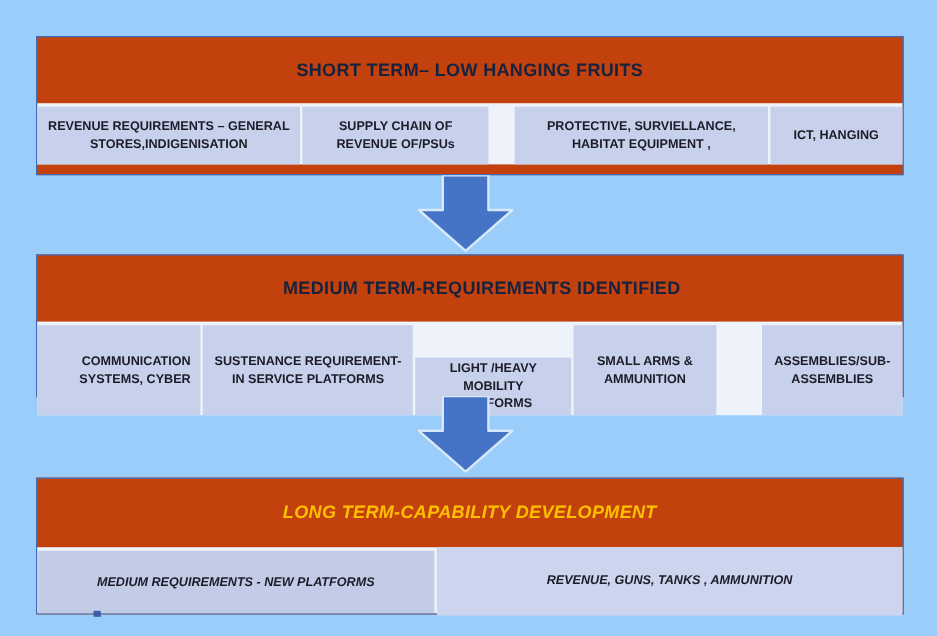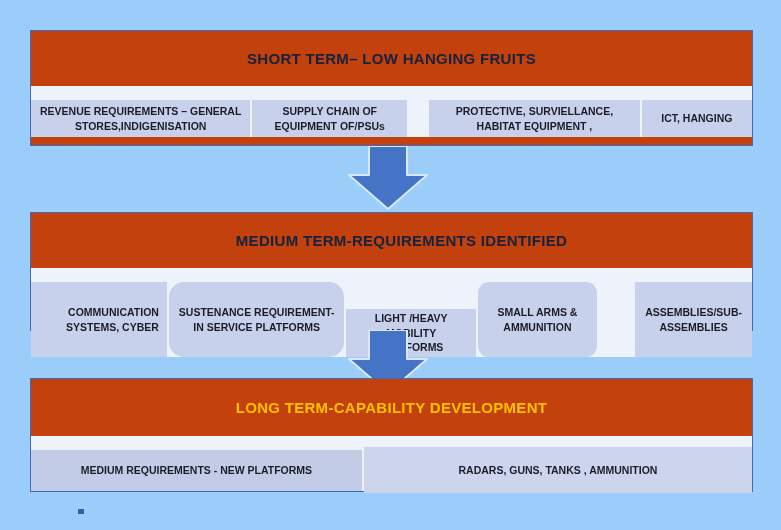--- a/index.html
+++ b/index.html
@@ -26,30 +26,30 @@
     justify-content:center;
     text-align:center;
     font-weight:bold;
     font-size:15px;
     letter-spacing:.3px;
     color:#16223e;
     flex:0 0 auto;
   }
   #band-short  {top:30px;  height:116px;}
   #band-medium {top:212px; height:119px;}
-  #band-long   {top:378px; height:114px;}
+  #band-long   {top:398px; height:114px;font-style:italic;}
   #band-short  .band-title{height:55px;}
   #band-medium .band-title{height:55px;padding-left:20px;}
   #band-long   .band-title{height:57px;}
   #band-long   .band-title{color:#ffc000;}
   .cells{
     display:flex;
     gap:2px;
     background:#eef2fb;
-    padding-top:14px;
+    padding-top:3px;
     flex:1 1 auto;
   }
   #band-short .cells, #band-medium .cells{margin-bottom:8px;}
   .cell{
     background:#c8d1eb;
     display:flex;
     align-items:center;
     justify-content:center;
     text-align:center;
     font-weight:bold;
@@ -59,23 +59,23 @@
     padding:2px 8px;
     box-sizing:border-box;
     flex:1 1 0;
   }
   
   #band-short  .cell:nth-child(1){flex-grow:233;}
   #band-short  .cell:nth-child(2){flex-grow:159;}
   #band-short  .cell:nth-child(3){flex-grow:223;margin-left:20px;}
   #band-short  .cell:nth-child(4){flex-grow:108;}
   #band-medium .cell:nth-child(1){flex-grow:145;text-align:right;}
-  #band-medium .cell:nth-child(2){flex-grow:193;border-radius:15px;}
+  #band-medium .cell:nth-child(2){flex-grow:193;}
   #band-medium .cell:nth-child(3){flex-grow:137;margin-top:27px;}
-  #band-medium .cell:nth-child(4){flex-grow:125;border-radius:11px;}
+  #band-medium .cell:nth-child(4){flex-grow:125;}
   #band-medium .cell:nth-child(5){flex-grow:122;margin-left:36px;}
   #band-long   .cell:nth-child(1){flex-grow:242;background:#c3cce7;}
   #band-long   .cell:nth-child(2){flex-grow:286;background:#ccd4ee;
                 position:relative;top:-3px;height:calc(100% + 5px);z-index:2;}
   #band-long   .cell:nth-child(3){flex-grow:192;background:#c6cfe9;}
   #band-long   .cells{overflow:visible;}
   .arrow{
     position:absolute;
     left:348px;
     width:80px;height:64px;
@@ -91,21 +91,21 @@
 </style>
 </head>
 <body>
 
 <div id="slide">
 
   <div class="band" id="band-short">
     <div class="band-title">SHORT TERM– LOW HANGING FRUITS</div>
     <div class="cells">
       <div class="cell">REVENUE REQUIREMENTS – GENERAL STORES,INDIGENISATION</div>
-      <div class="cell">SUPPLY CHAIN OF EQUIPMENT OF/PSUs</div>
+      <div class="cell">SUPPLY CHAIN OF REVENUE OF/PSUs</div>
       <div class="cell">PROTECTIVE, SURVIELLANCE, HABITAT EQUIPMENT ,</div>
       <div class="cell">ICT, HANGING</div>
     </div>
   </div>
 
   <svg class="arrow" id="arrow-1" viewBox="0 0 80 64">
     <polygon points="21,0 59,0 59,29 79,29 40,63 1,29 21,29" fill="#4573c5" stroke="#d8e8fb" stroke-width="2" stroke-linejoin="round"></polygon>
   </svg>
 
   <div class="band" id="band-medium">
@@ -120,18 +120,18 @@
   </div>
 
   <svg class="arrow" id="arrow-2" viewBox="0 0 80 64">
     <polygon points="21,0 59,0 59,29 79,29 40,63 1,29 21,29" fill="#4573c5" stroke="#d8e8fb" stroke-width="2" stroke-linejoin="round"></polygon>
   </svg>
 
   <div class="band" id="band-long">
     <div class="band-title">LONG TERM-CAPABILITY DEVELOPMENT</div>
     <div class="cells">
       <div class="cell">MEDIUM REQUIREMENTS  - NEW PLATFORMS</div>
-      <div class="cell">RADARS, GUNS, TANKS , AMMUNITION</div>
+      <div class="cell">REVENUE, GUNS, TANKS , AMMUNITION</div>
     </div>
   </div>
 
   <div id="artifact"></div>
 </div>
 
 </body></html>

